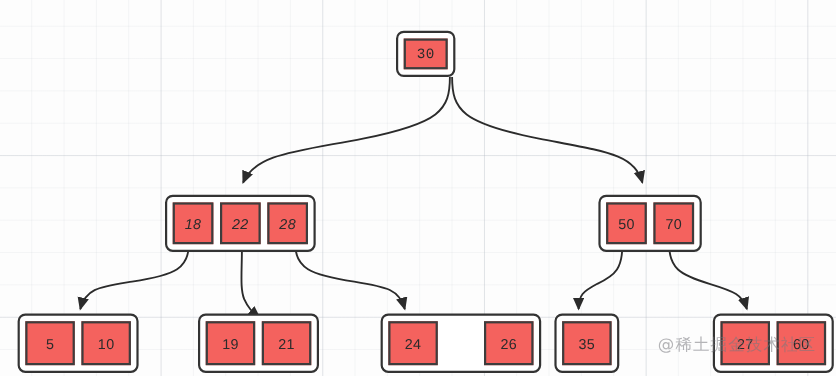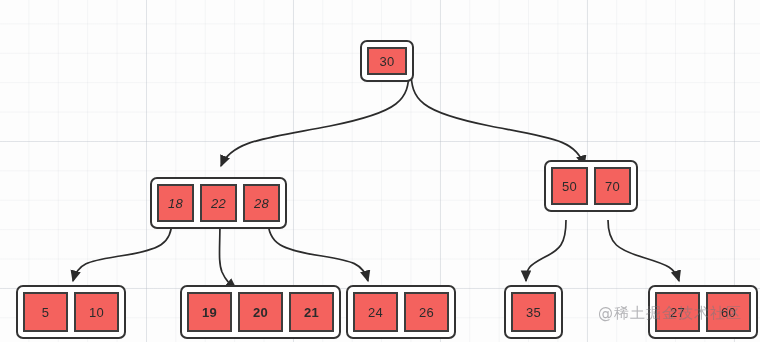--- a/index.html
+++ b/index.html
@@ -114,47 +114,46 @@
       <path d="M220,220 C220,248 218,262 222,272 C226,281 230,284 236,289"></path>
 
       <path d="M268,220 C268,244 282,250 322,256 C352,261 363,263 368,281"></path>
 
       <path d="M566,220 C566,244 560,250 543,258 C530,265 526,268 526,281"></path>
 
       <path d="M608,220 C608,244 618,250 645,258 C668,265 675,268 679,281"></path>
     </g>
   </svg>
 
-  <div class="node row-root" style="left:360px; top:40px;">
+  <div class="node row-root" style="left:360px; top:28px;font-family:Liberation Mono, monospace;">
     <div class="cell">30</div>
   </div>
 
   <div class="node row-mid" style="left:150px; top:177px;font-style:italic;">
     <div class="cell">18</div>
     <div class="cell">22</div>
     <div class="cell">28</div>
   </div>
 
-  <div class="node row-mid" style="left:544px; top:160px;">
+  <div class="node row-mid" style="left:544px; top:177px;">
     <div class="cell">50</div>
     <div class="cell">70</div>
   </div>
 
   <div class="node row-leaf" style="left:16px; top:285px;">
     <div class="cell">5</div>
     <div class="cell">10</div>
   </div>
 
-  <div class="node row-leaf" style="left:180px; top:285px;font-weight:bold;">
+  <div class="node row-leaf" style="left:180px; top:285px;">
     <div class="cell">19</div>
-    <div class="cell">20</div>
     <div class="cell">21</div>
   </div>
 
-  <div class="node row-leaf" style="left:346px; top:285px;">
+  <div class="node row-leaf" style="left:346px; top:285px;gap:36px;">
     <div class="cell">24</div>
     <div class="cell">26</div>
   </div>
 
   <div class="node row-leaf" style="left:504px; top:285px;text-align:right;">
     <div class="cell">35</div>
   </div>
 
   <div class="node row-leaf" style="left:648px; top:285px;">
     <div class="cell">27</div>

